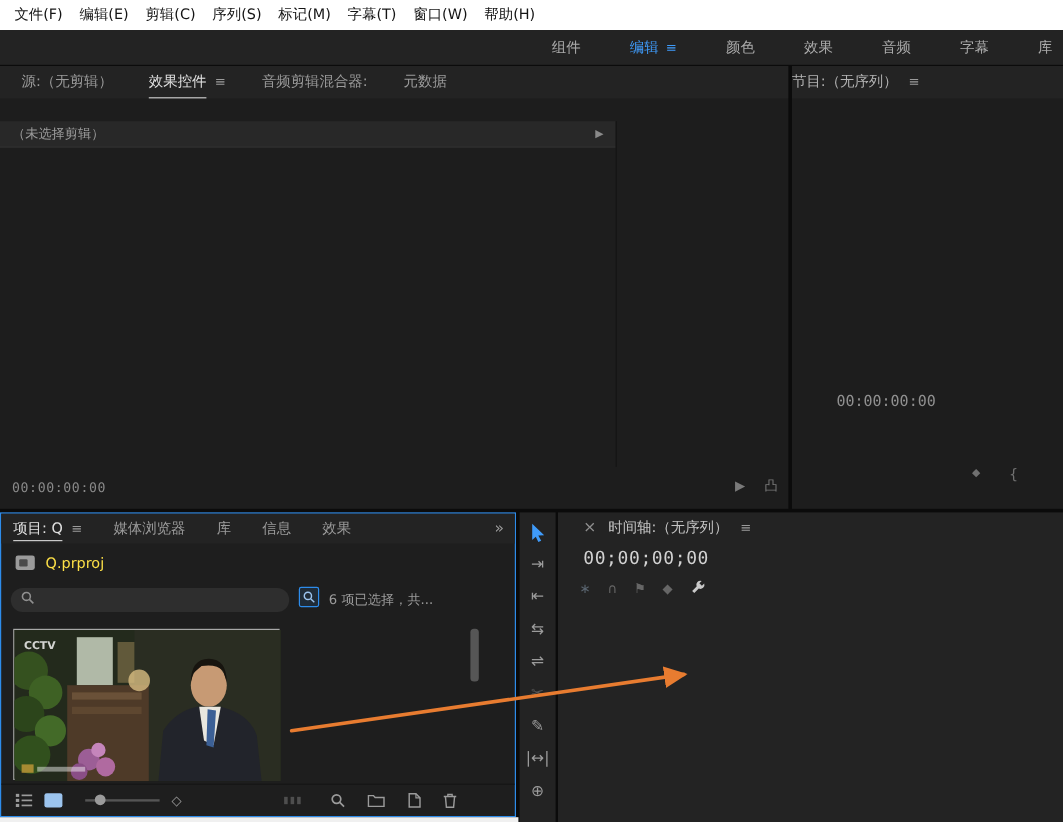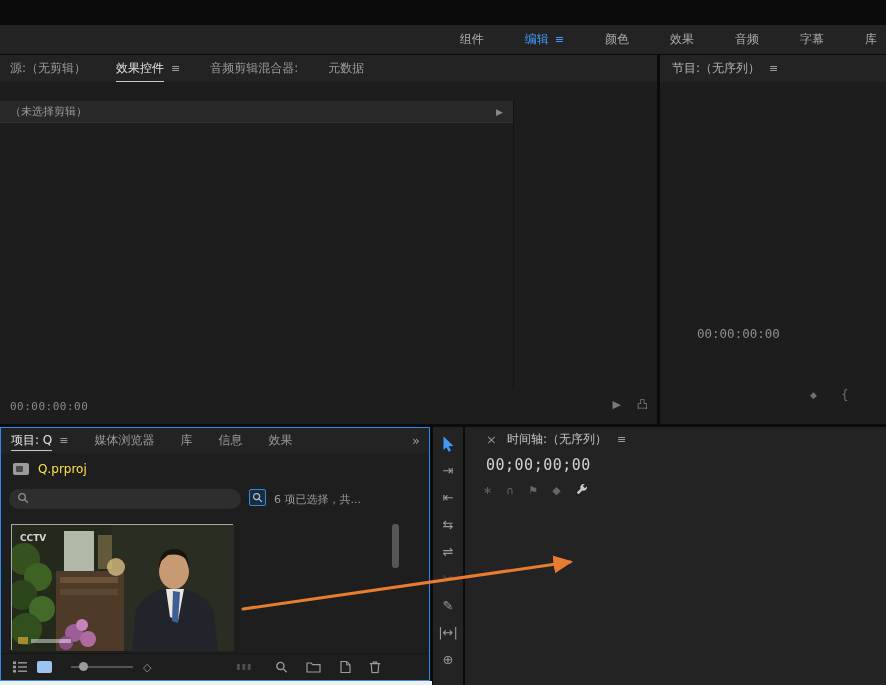--- a/index.html
+++ b/index.html
@@ -12,37 +12,37 @@
 .menu-item{font-size:12px;color:#141414;padding:0 7px;white-space:nowrap}
 
 
 .wsbar{position:absolute;left:0;top:25px;width:886px;height:29px;background:#232323;display:flex;align-items:center;justify-content:flex-end;gap:41px;padding-right:9px}
 .ws-item{display:flex;align-items:center;gap:6px;font-size:12px;color:#acacac;white-space:nowrap}
 .ws-item.active{color:var(--accent-text,#3f9bfa)}
 .ws-menu{font-size:11px;line-height:1}
 
 
 .panel{position:absolute;background:#1d1d1d;overflow:hidden}
-.tabrow{height:27px;background:#232323;display:flex;align-items:flex-end;padding-left:10px;gap:30px}
+.tabrow{height:27px;background:#232323;display:flex;align-items:flex-end;padding-left:18px;gap:30px}
 .tab{display:flex;align-items:center;gap:7px;height:100%}
 .tab-label{font-size:12px;color:#9b9b9b;height:100%;display:flex;align-items:center;border-bottom:1px solid transparent;white-space:nowrap}
 .tab.active .tab-label{color:#e2e2e2;border-bottom-color:#c8c8c8}
 .tab-menu{font-size:11px;color:#9b9b9b}
 
 
 .src-panel{left:0;top:55px;width:657px;height:369px}
 .clip-header{position:absolute;left:0;top:46px;width:513px;height:22px;background:#282828;border-bottom:1px solid #303030;display:flex;align-items:center;justify-content:space-between;padding:0 10px;font-size:11px;color:#9b9b9b}
 .expand-icon{font-size:9px;color:#8a8a8a}
 .vdiv{position:absolute;left:513px;top:46px;width:1px;height:288px;background:#141414}
 .src-timecode{position:absolute;left:10px;bottom:11px;font-family:"DejaVu Sans Mono",monospace;font-size:11px;color:#8a8a8a;letter-spacing:.5px}
 .src-foot{position:absolute;right:9px;bottom:12px;display:flex;gap:16px;font-size:11px;color:#7a7a7a;align-items:center}
 
 
 .prog-panel{left:660px;top:55px;width:226px;height:369px}
-.prog-header{height:27px;background:#232323;display:flex;align-items:center;gap:9px;padding-left:12px}
+.prog-header{height:27px;background:#232323;display:flex;align-items:center;gap:9px;}
 .prog-title{font-size:12px;color:#b3b3b3;white-space:nowrap}
 .panel-menu{font-size:11px;color:#9b9b9b}
 .prog-timecode{position:absolute;left:37px;top:271px;font-family:"DejaVu Sans Mono",monospace;font-size:12.5px;color:#8f8f8f}
 .prog-foot{position:absolute;left:150px;top:333px;display:flex;gap:24px;color:#707070;align-items:center}
 .prog-foot span{font-size:12px}
 .prog-foot span.small{font-size:9px}
 
 
 .proj-panel{left:0;top:427px;width:430px;height:254px;background:#1e1e1e;border:1px solid var(--accent-blue,#2d8ceb)}
 .proj-tabs{height:25px;background:#232323;display:flex;align-items:center;padding-left:10px;gap:26px}
@@ -97,20 +97,30 @@
 .white-edge{position:absolute;left:0;top:681px;width:432px;height:4px;background:#f0f0f0}
 .annot{position:absolute;left:0;top:0;z-index:40;pointer-events:none}
 .annot line{stroke:var(--annot-orange,#e87c30);stroke-width:3;stroke-linecap:round}
 .annot .ah{fill:var(--annot-orange,#e87c30)}
 </style>
 </head>
 <body>
 
 <div id="app">
 
+  <div class="menubar">
+    <span class="menu-item">文件(F)</span>
+      <span class="menu-item">编辑(E)</span>
+      <span class="menu-item">剪辑(C)</span>
+      <span class="menu-item">序列(S)</span>
+      <span class="menu-item">标记(M)</span>
+      <span class="menu-item">字幕(T)</span>
+      <span class="menu-item">窗口(W)</span>
+      <span class="menu-item">帮助(H)</span>
+  </div>
 
   <div class="wsbar">
     <div class="ws-item">
         <span class="ws-label">组件</span>
 
       </div>
       <div class="ws-item active">
         <span class="ws-label">编辑</span>
         <span class="ws-menu">≡</span>
       </div>

